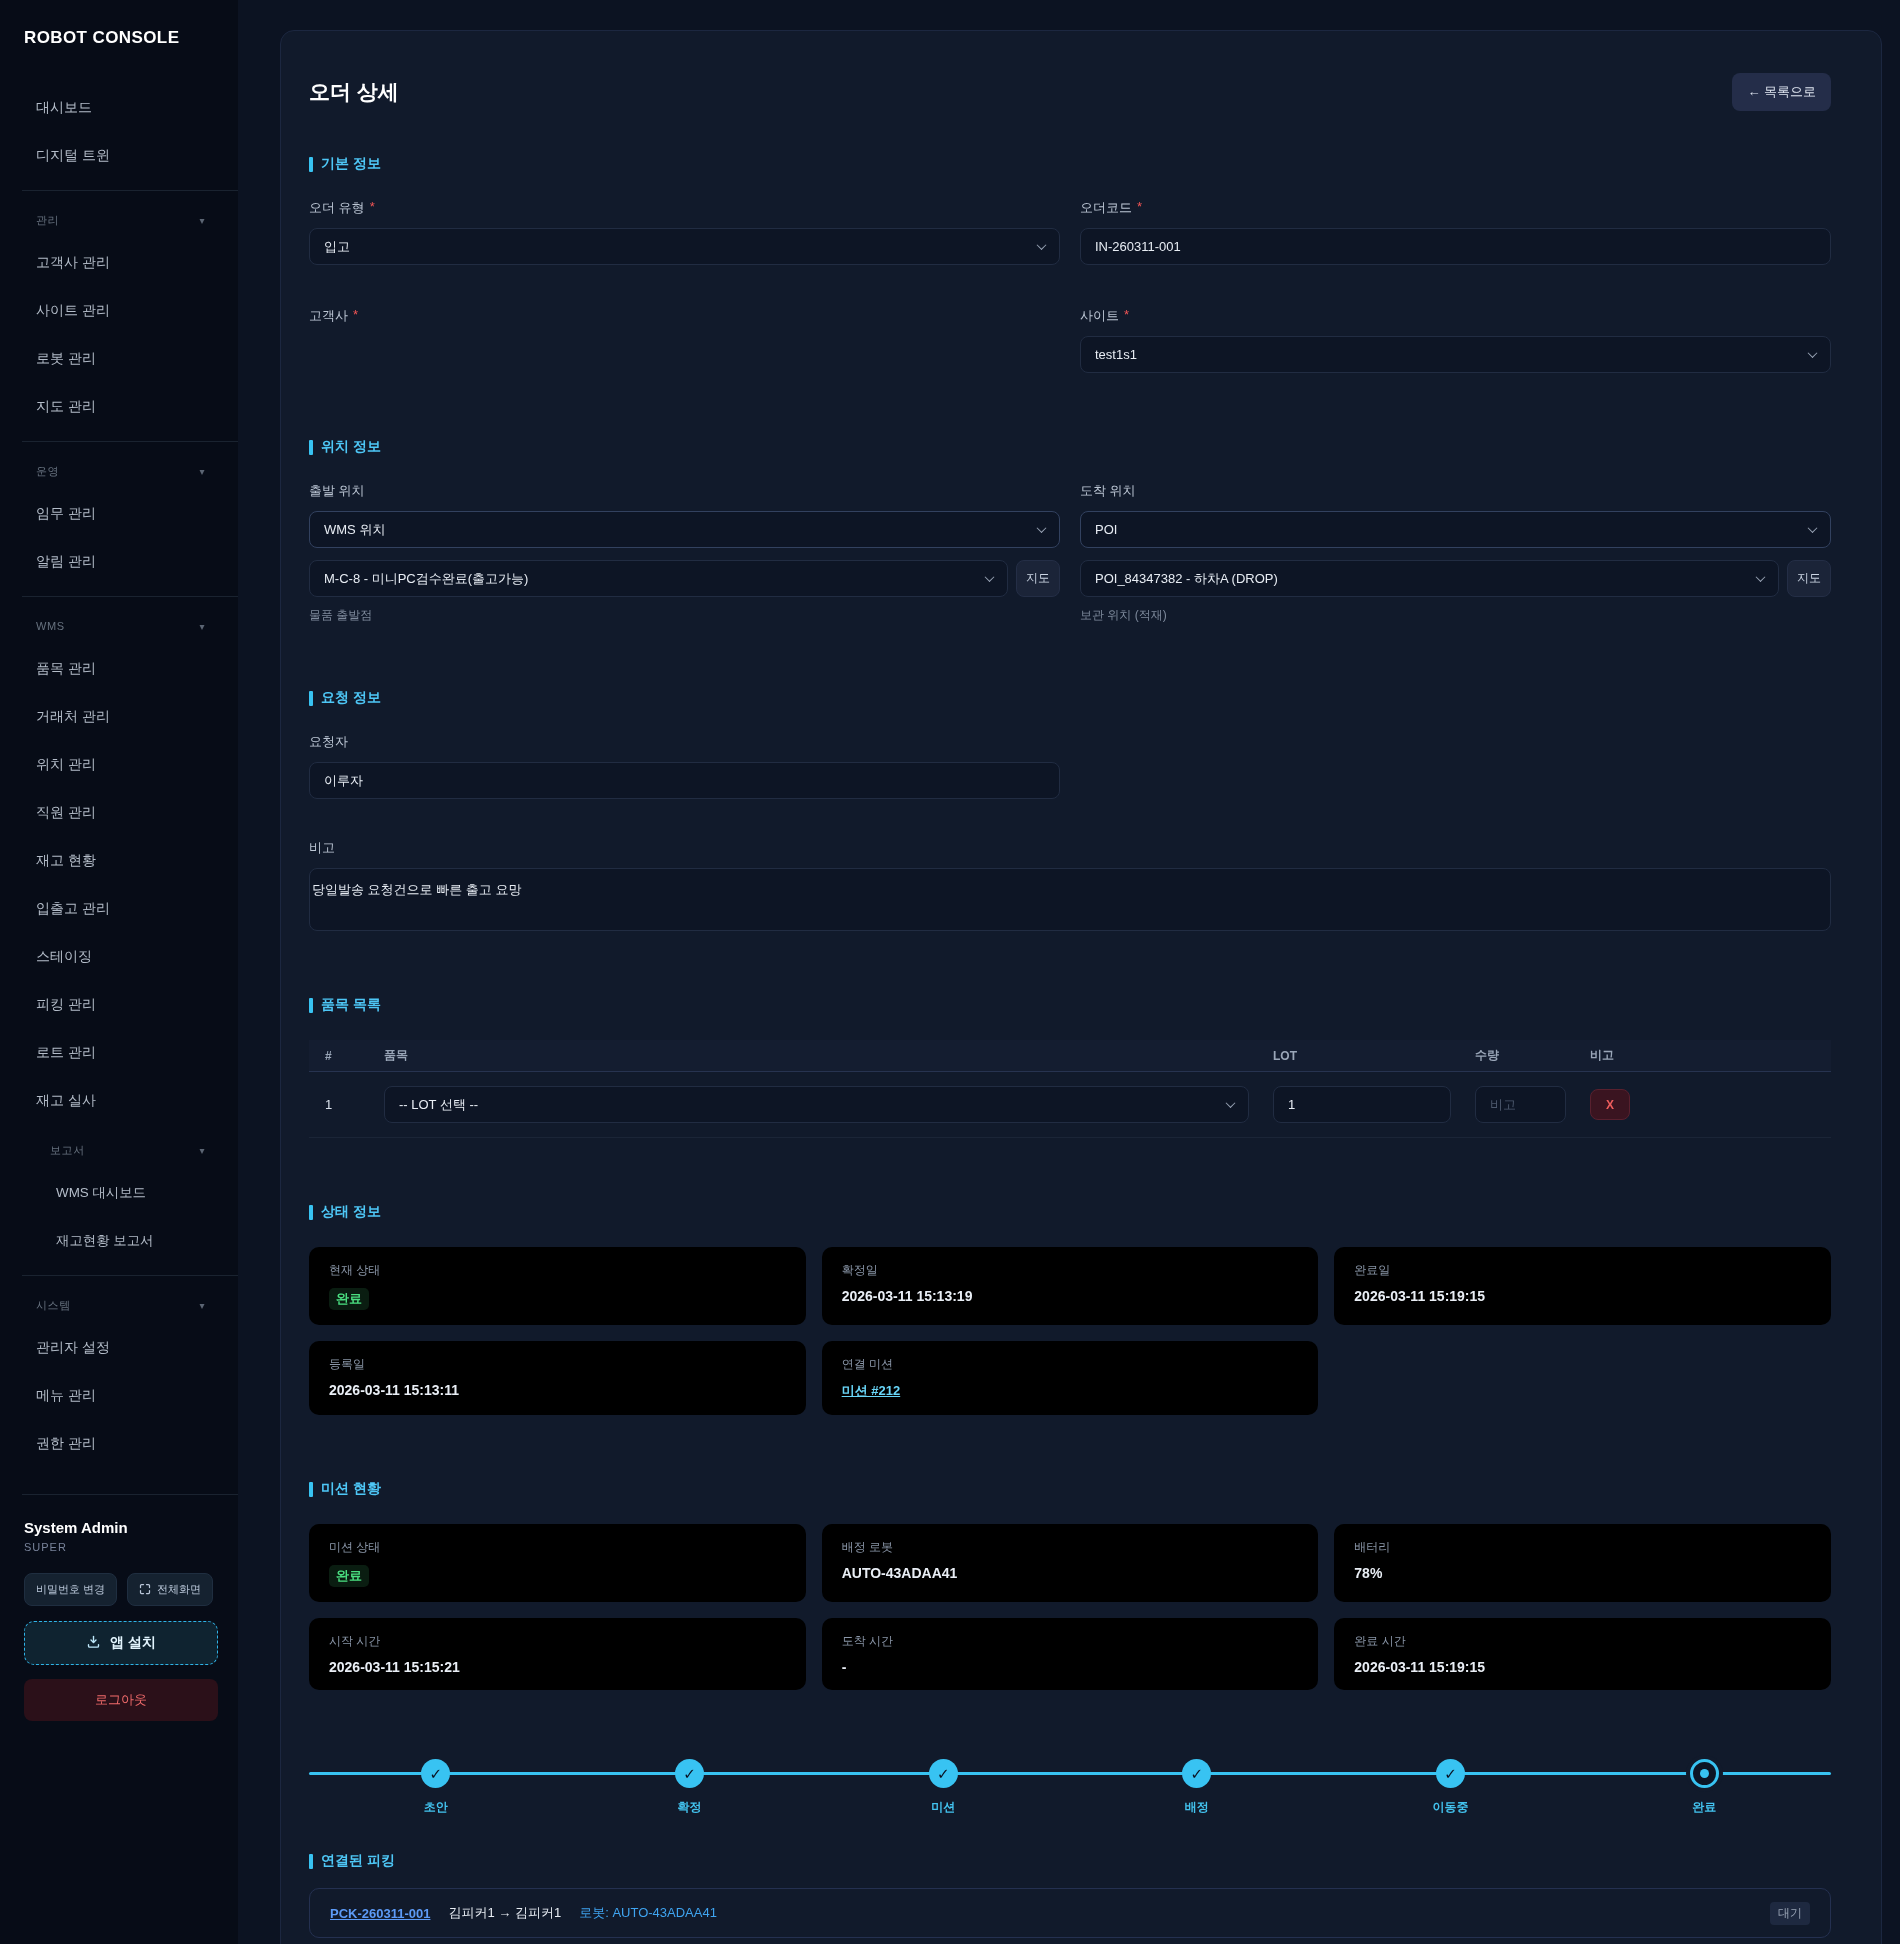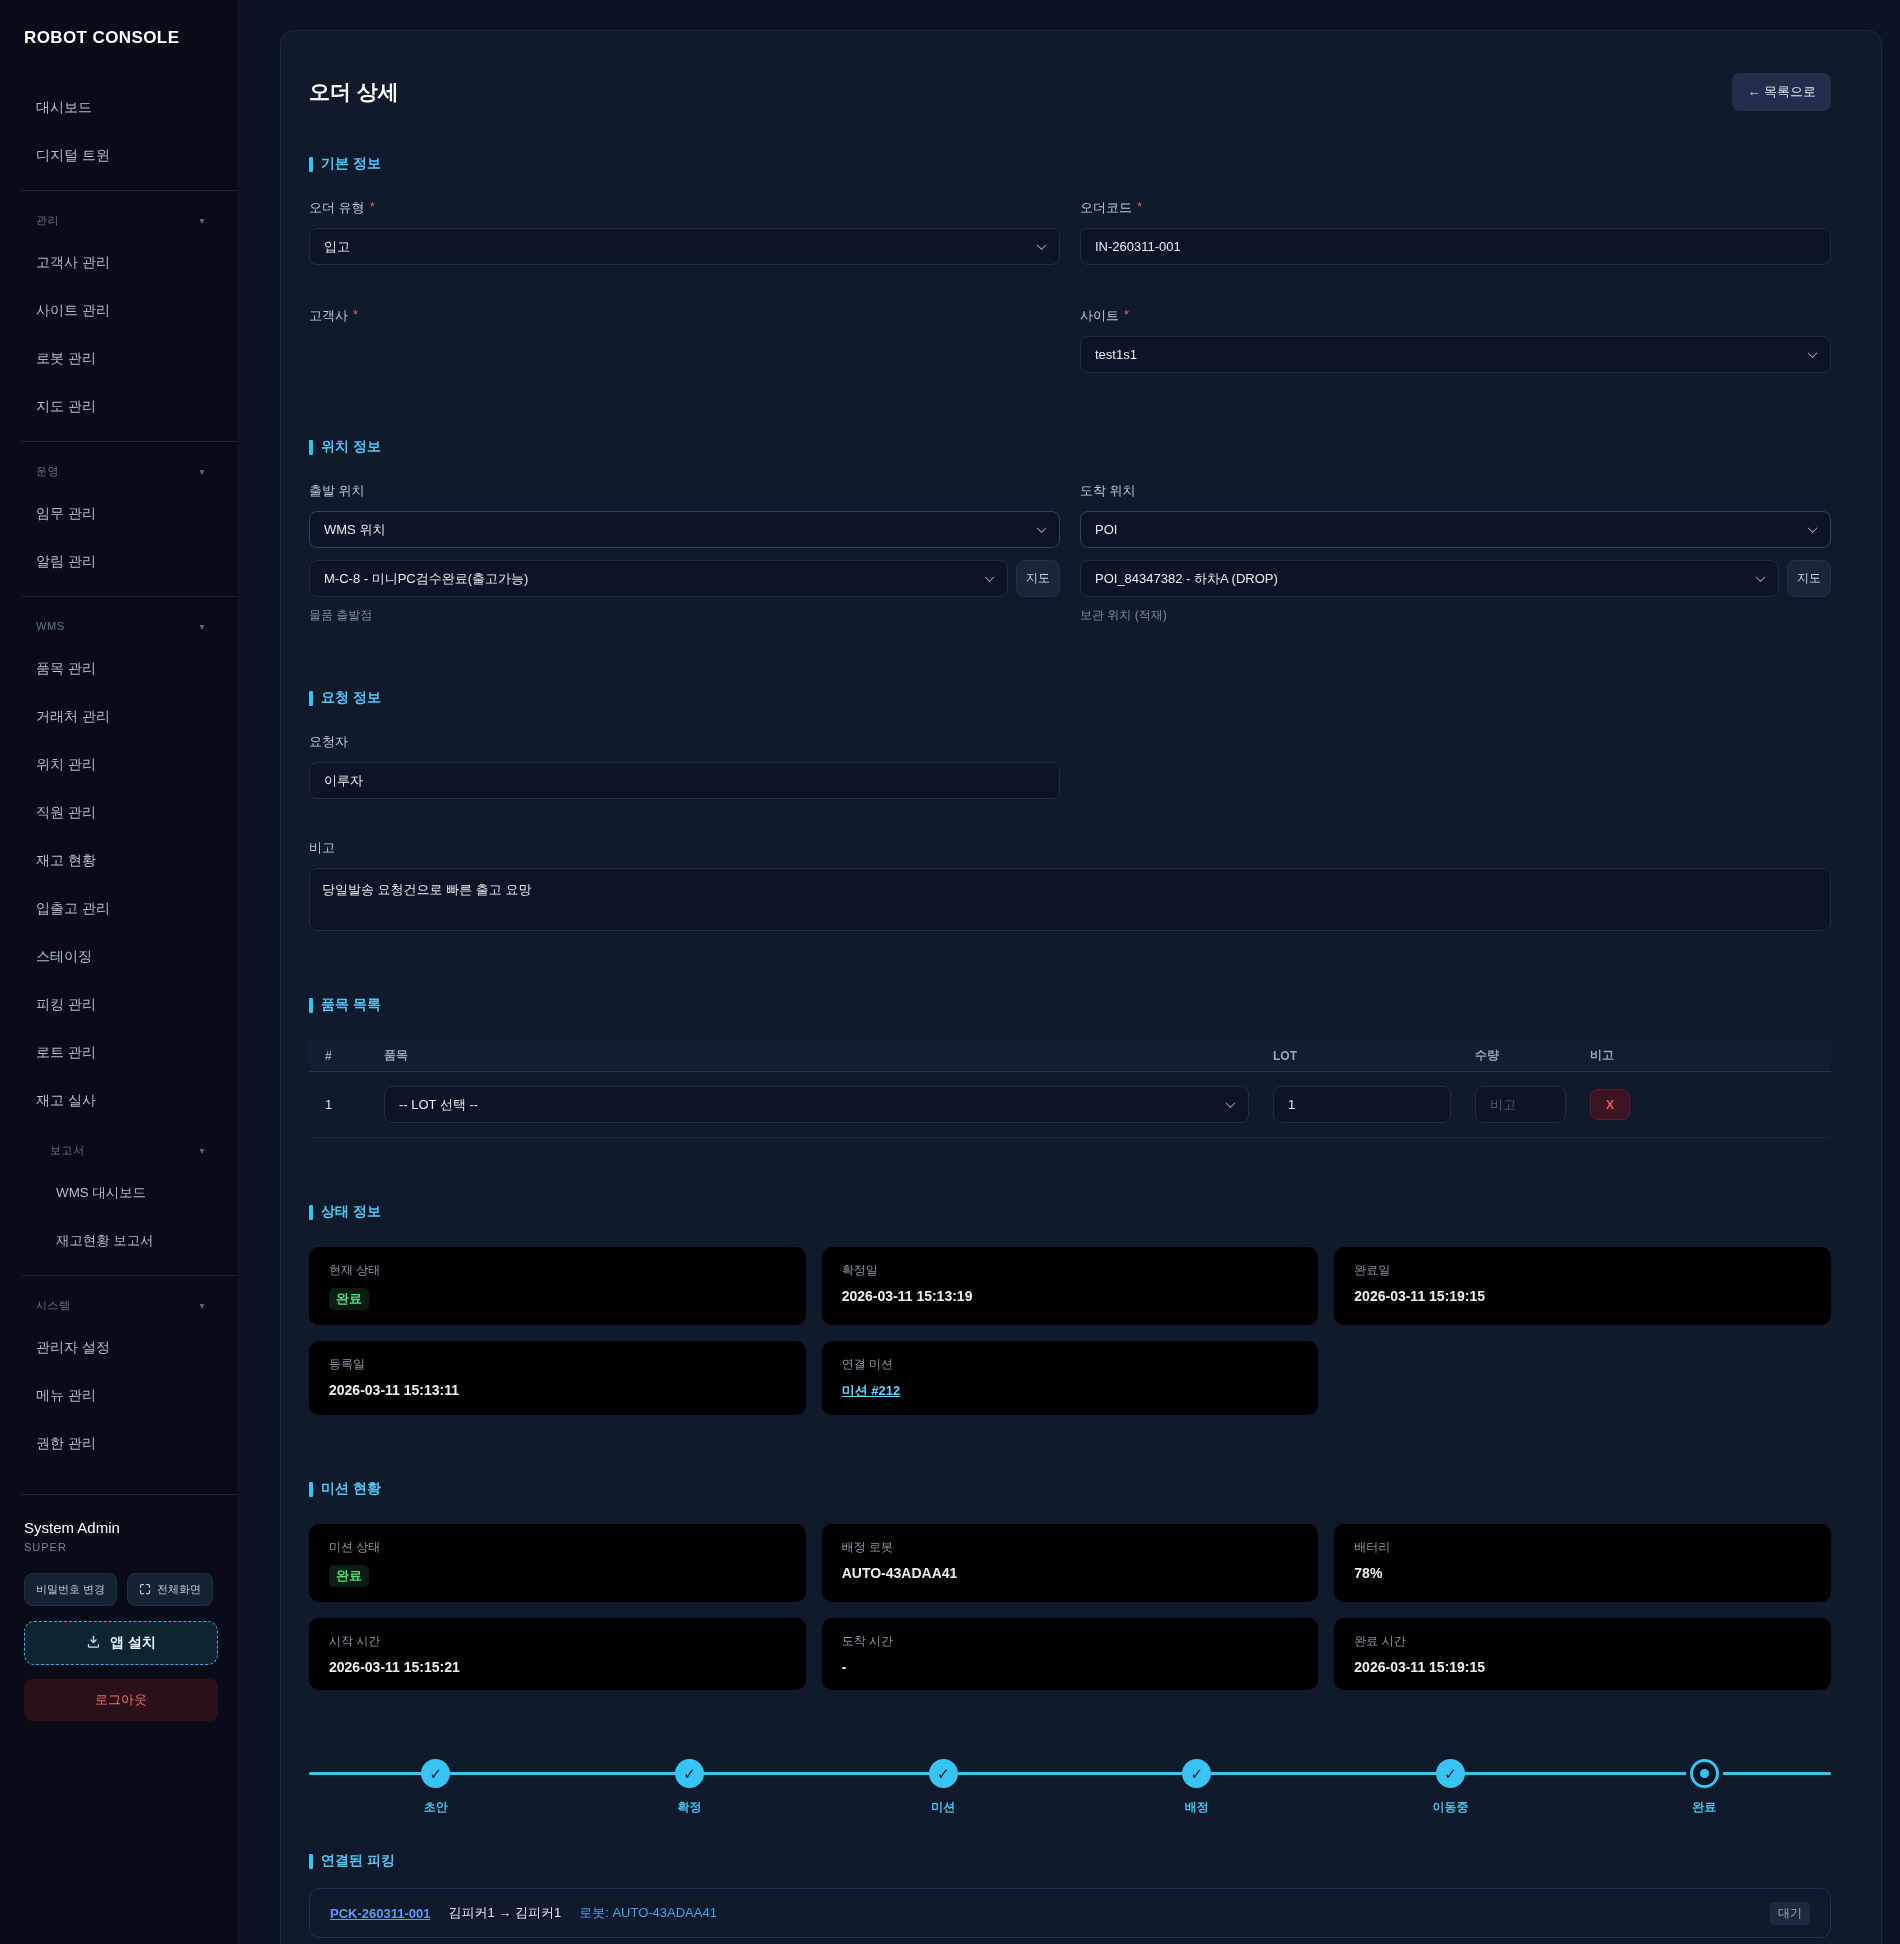--- a/index.html
+++ b/index.html
@@ -14,21 +14,21 @@
   .sidebar { width:238px; min-width:238px; min-height:1944px; background:#070c17; padding-top:28px; }
   .logo { color:#ffffff; font-size:17px; font-weight:700; letter-spacing:0.4px; padding:0 24px; }
   .nav { margin-top:36px; }
   .nav-item { height:48px; display:flex; align-items:center; padding-left:36px; font-size:14px; color:#b4bdc9; cursor:pointer; }
   .nav-item.sub { padding-left:56px; font-size:13.4px; }
   .nav-section { height:38px; display:flex; align-items:center; justify-content:space-between; padding:0 33px 0 36px; font-size:11px; color:#67727f; letter-spacing:0.6px; margin-top:6px; cursor:pointer; }
   .nav-section.sub { padding-left:50px; }
   .chevron { color:#5b6573; font-size:10px; }
   .divider { height:1px; background:#1a2330; margin:10px 0 10px 22px; }
   .sidebar-bottom { margin:26px 0 0 22px; border-top:1px solid #1a2330; padding:24px 20px 0 2px; }
-  .user-name { color:#ffffff; font-weight:400; font-size:15px; }
+  .user-name { color:#ffffff; font-weight:700; font-size:15px; }
   .user-role { color:#78839a; font-size:11px; letter-spacing:1px; margin-top:5px; }
   .mini-btns { display:flex; gap:10px; margin-top:20px; }
   .mini-btn { background:#152230; border:1px solid #1f2e40; color:#bac7d9; font-size:11px; padding:8px 11px; border-radius:8px; display:flex; align-items:center; gap:6px; cursor:pointer; font-family:inherit; }
   .install-btn { margin-top:15px; width:100%; background:#0f2330; border:1.5px dashed #2fb4e8; color:#e2f4fd; font-size:14px; font-weight:600; padding:12px 0; border-radius:10px; display:flex; align-items:center; justify-content:center; gap:9px; cursor:pointer; font-family:inherit; }
   .logout-btn { margin-top:14px; width:100%; background:#2b1019; border:none; color:#ef6a6a; font-size:13px; padding:12px 0; border-radius:8px; cursor:pointer; font-family:inherit; }
   
   main { flex:1; padding:30px 19px 59px 42px; }
   .panel { background:#111a2b; border:1px solid #1c2740; border-radius:14px; padding:42px 50px 30px 28px; min-height:1853px; }
   .page-header { display:flex; justify-content:space-between; align-items:center; }
   h1 { font-size:21px; font-weight:700; color:#fff; margin:0; }
@@ -44,21 +44,21 @@
   input.control { outline:none; }
   input.control::placeholder { color:#4d596e; }
   .select { cursor:pointer; justify-content:space-between; gap:10px; }
   .select.bright { border-color:#32415f; }
   .chev { width:7px; height:7px; border-right:1.7px solid #97a2b4; border-bottom:1.7px solid #97a2b4; transform:rotate(45deg) translate(-1px,-1px); flex-shrink:0; }
   .loc-row { display:flex; gap:8px; margin-top:12px; align-items:center; }
   .loc-row .select { flex:1; }
   .map-btn { flex-shrink:0; width:44px; height:37px; background:#1b2438; border:1px solid #242e46; border-radius:8px; color:#ccd6e4; font-size:12px; cursor:pointer; font-family:inherit; }
   .caption { margin-top:10px; font-size:12px; color:#7e8a9c; }
   .note-field { margin-top:40px; }
-  textarea.control { height:63px; padding:12px 12px; resize:none; display:block; line-height:1.4; outline:none; }
+  textarea.control { height:63px; padding:12px 2px; resize:none; display:block; line-height:1.4; outline:none; }
   
   .it-head, .it-row { display:grid; grid-template-columns:51px 1fr 178px 91px 171px 46px; column-gap:24px; align-items:center; }
   .it-head { background:#141d30; border-bottom:1px solid #273350; height:32px; font-size:12px; font-weight:600; color:#9aa6b8; }
   .pad-l { padding-left:16px; }
   .it-row { padding:14px 0; border-bottom:1px solid #1b2537; }
   .row-no { padding-left:16px; font-size:13px; color:#dbe2ec; }
   .x-btn { width:40px; height:31px; background:#3a1420; border:1px solid #58202e; color:#ef5d5d; border-radius:8px; font-size:12px; font-weight:700; cursor:pointer; font-family:inherit; }
   
   .cards { display:grid; grid-template-columns:repeat(3,1fr); gap:16px; }
   .card { background:#000000; border-radius:10px; padding:15px 20px; min-height:69px; }

